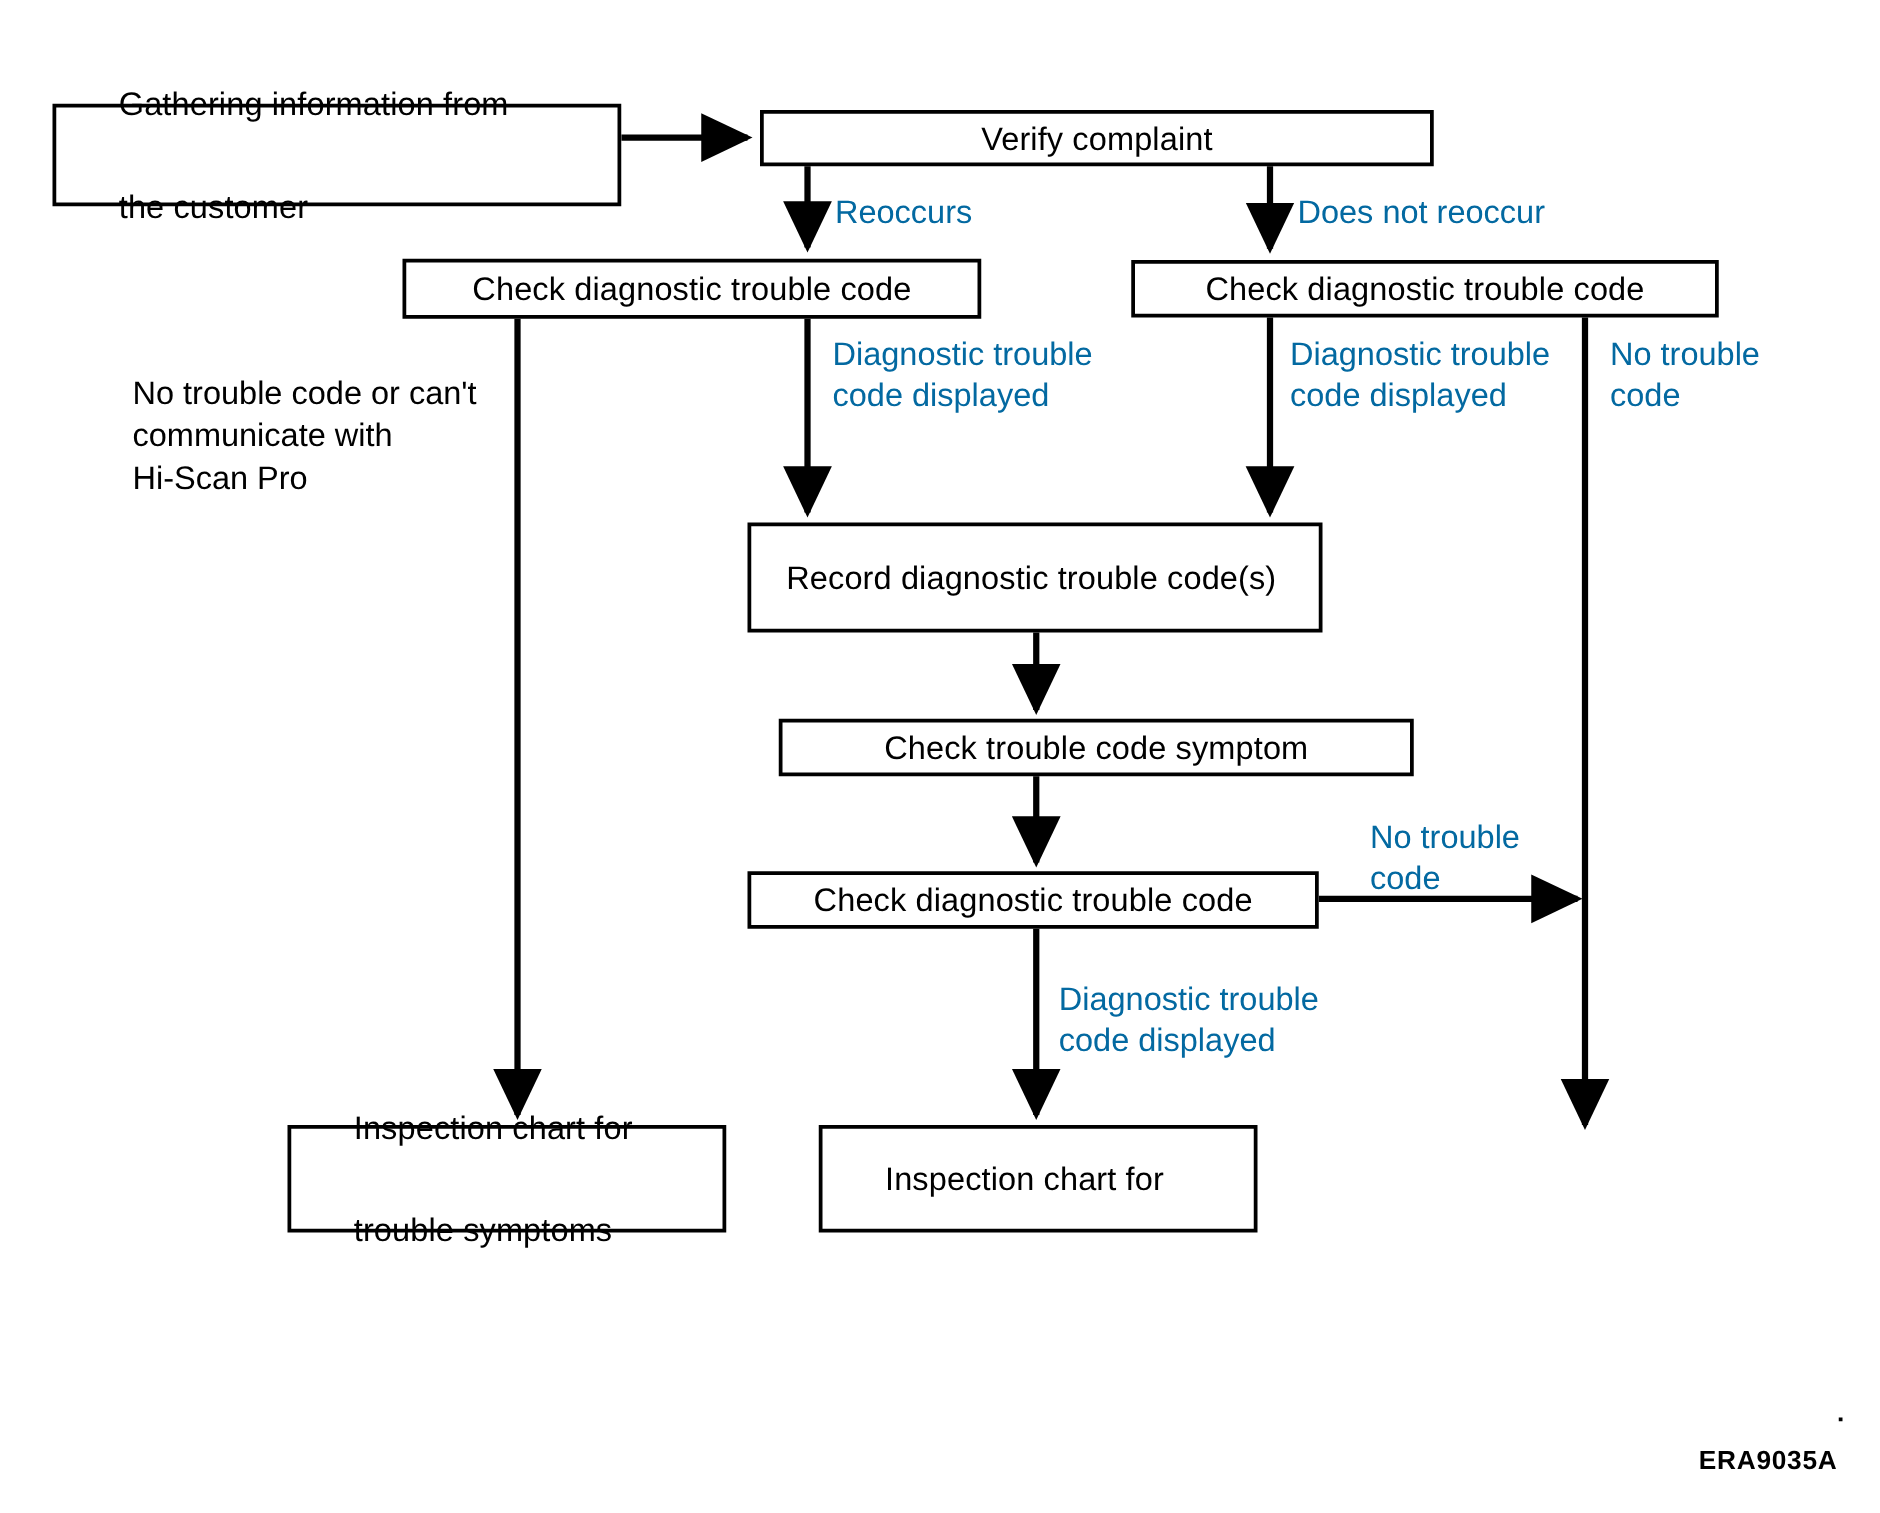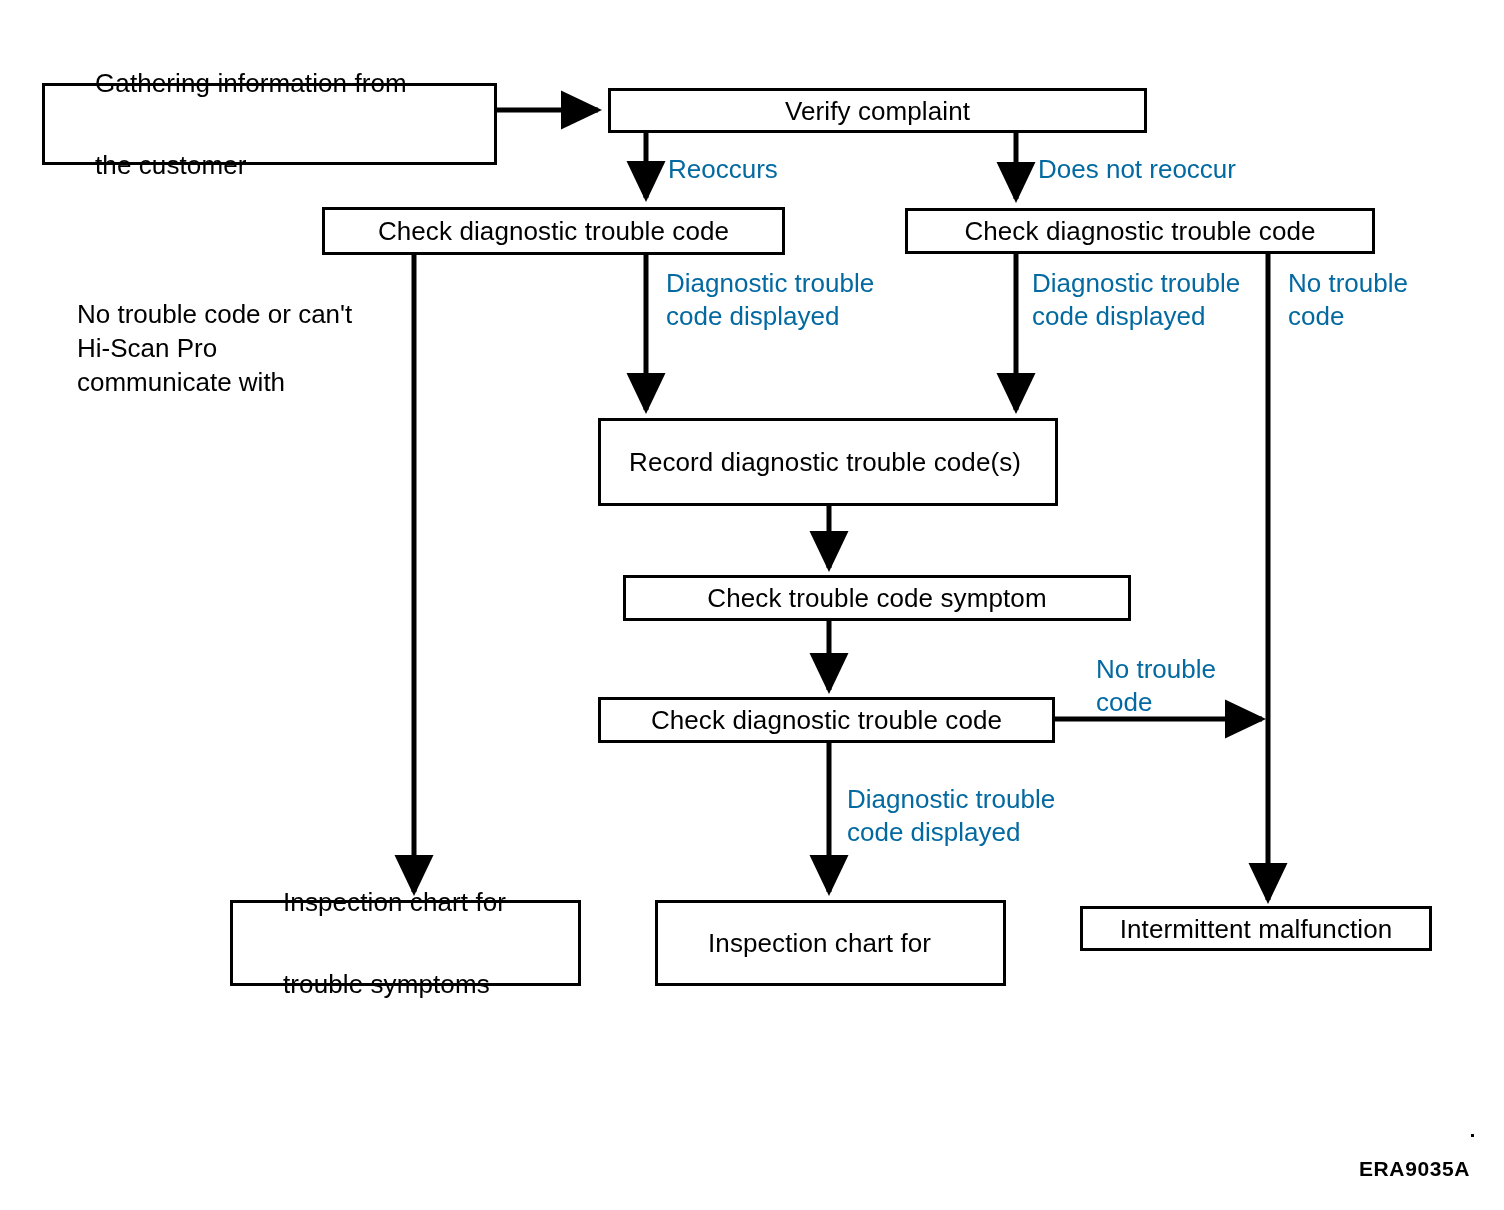--- a/index.html
+++ b/index.html
@@ -150,23 +150,20 @@
 
   <div class="node left-text" style="left:230px; top:900px; width:351px; height:86px;">
     <div class="line">Inspection chart for</div>
     <div class="line">trouble symptoms</div>
   </div>
 
   <div class="node left-text" style="left:655px; top:900px; width:351px; height:86px;">
     <div class="line">Inspection chart for</div>
   </div>
 
-  <div class="node center-text" style="left:1080px; top:906px; width:352px; height:45px;">
-    <div class="line">Intermittent malfunction</div>
-  </div>
 
   <div class="edge-label" style="left:668px; top:153px;">
     <div>Reoccurs</div>
   </div>
 
   <div class="edge-label" style="left:1038px; top:153px;">
     <div>Does not reoccur</div>
   </div>
 
   <div class="edge-label" style="left:666px; top:267px;">
@@ -187,23 +184,23 @@
   <div class="edge-label" style="left:1096px; top:653px;">
     <div>No trouble</div>
     <div>code</div>
   </div>
 
   <div class="edge-label" style="left:847px; top:783px;">
     <div>Diagnostic trouble</div>
     <div>code displayed</div>
   </div>
 
-  <div class="free-text" style="left:77px; top:297px;">
+  <div class="free-text" style="left:106px; top:297px;">
     <div>No trouble code or can't</div>
+    <div>communicate with</div>
     <div>Hi-Scan Pro</div>
-    <div>communicate with</div>
   </div>
 
   <div class="fig-code" style="left:1359px; top:1157px;">ERA9035A</div>
 
   <div class="dot" style="left:1471px; top:1134px;"></div>
 
 </div>
 
 </body></html>

